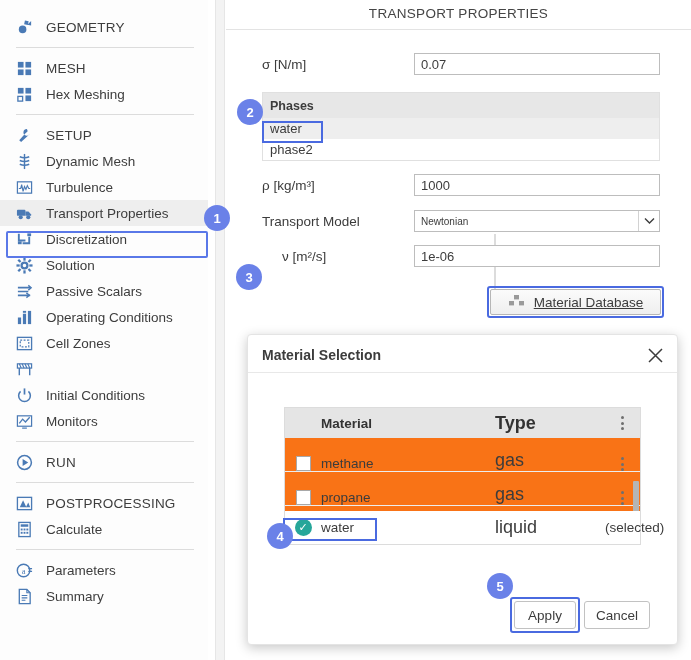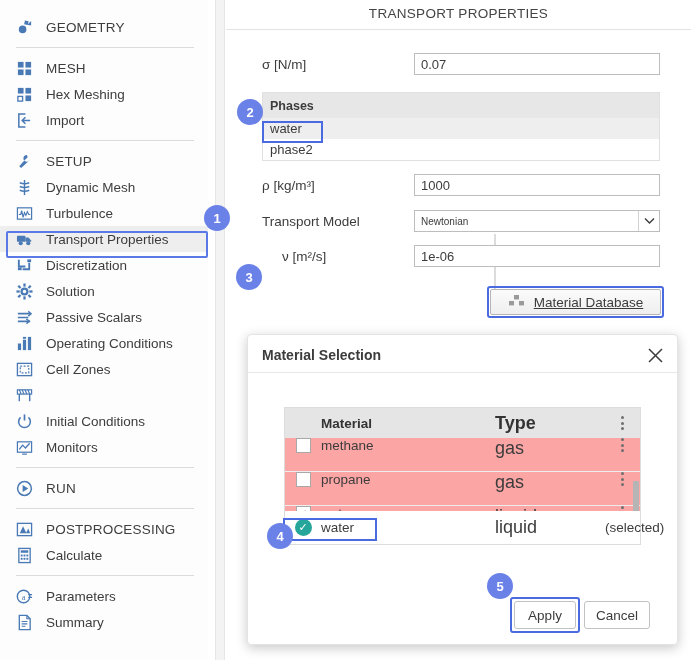--- a/index.html
+++ b/index.html
@@ -141,23 +141,23 @@
     position:absolute; left:36px; top:72px; width:357px;
     border:1px solid #dcdcdc; background:#ffffff;
   }
   #mtable-head {
     height:30px; background:#e5e5e5; display:flex; align-items:center;
     font-weight:bold; font-size:13px; color:#333;
     position:relative;
   }
   #mtable-body { position:relative; }
   .mrow {
-    height:34px; display:flex; align-items:flex-start;
+    height:34px; display:flex; align-items:flex-end;
     border-bottom:1px solid #ededed; position:relative;
-    background:#fca5a5;
+    background:#f97316;
   }
   .mrow:last-child { border-bottom:none; }
   .c-check { width:36px; display:flex; align-items:center; justify-content:center; flex:0 0 36px; }
   .c-name  { width:150px; flex:0 0 150px; font-size:13.5px; }
   .c-type  { width:110px; flex:0 0 110px; font-size:18px;margin-left:24px; }
   .c-menu  { flex:1; display:flex; align-items:center; justify-content:center; }
   #mtable-head .c-name, #mtable-head .c-type { font-weight:bold; }
   #mtable-head .c-check { flex:0 0 36px; }
 
   .cb {
@@ -245,29 +245,20 @@
       <div class="nav-item">
         <span style="width: 17px; height: 17px; flex: 0 0 17px; display: block;">
           <svg class="nav-icon" viewBox="0 0 18 18">
             <rect x="2" y="2" width="6" height="6" fill="#4a7ab5"></rect>
             <rect x="10" y="2" width="6" height="6" fill="#4a7ab5"></rect>
             <rect x="10" y="10" width="6" height="6" fill="#4a7ab5"></rect>
             <rect x="2" y="11" width="5" height="5" fill="none" stroke="#4a7ab5" stroke-width="1.4"></rect>
           </svg>
         </span>
         <span class="label">Hex Meshing</span>
-      </div>
-      <div class="nav-item">
-        <span style="width: 17px; height: 17px; flex: 0 0 17px; display: block;">
-          <svg class="nav-icon" viewBox="0 0 18 18">
-            <path d="M10 2 H3 V16 H10" stroke="#4a7ab5" stroke-width="1.6" fill="none"></path>
-            <path d="M15 9 H7 M10 5.5 L6.5 9 L10 12.5" stroke="#4a7ab5" stroke-width="1.6" fill="none"></path>
-          </svg>
-        </span>
-        <span class="label">Import</span>
       </div>
       <div class="nav-sep"></div>
       <div class="nav-item group">
         <span style="width: 17px; height: 17px; flex: 0 0 17px; display: block;">
           <svg class="nav-icon" viewBox="0 0 18 18">
             <path d="M11.5 2 a3.6 3.6 0 1 0 3.2 5.2 L12.4 9.6 l-7 6.4 -2-2 6.4-7 2.4-2.3 A3.6 3.6 0 0 0 11.5 2 z" fill="#4a7ab5"></path>
           </svg>
         </span>
         <span class="label">SETUP</span>
       </div>

